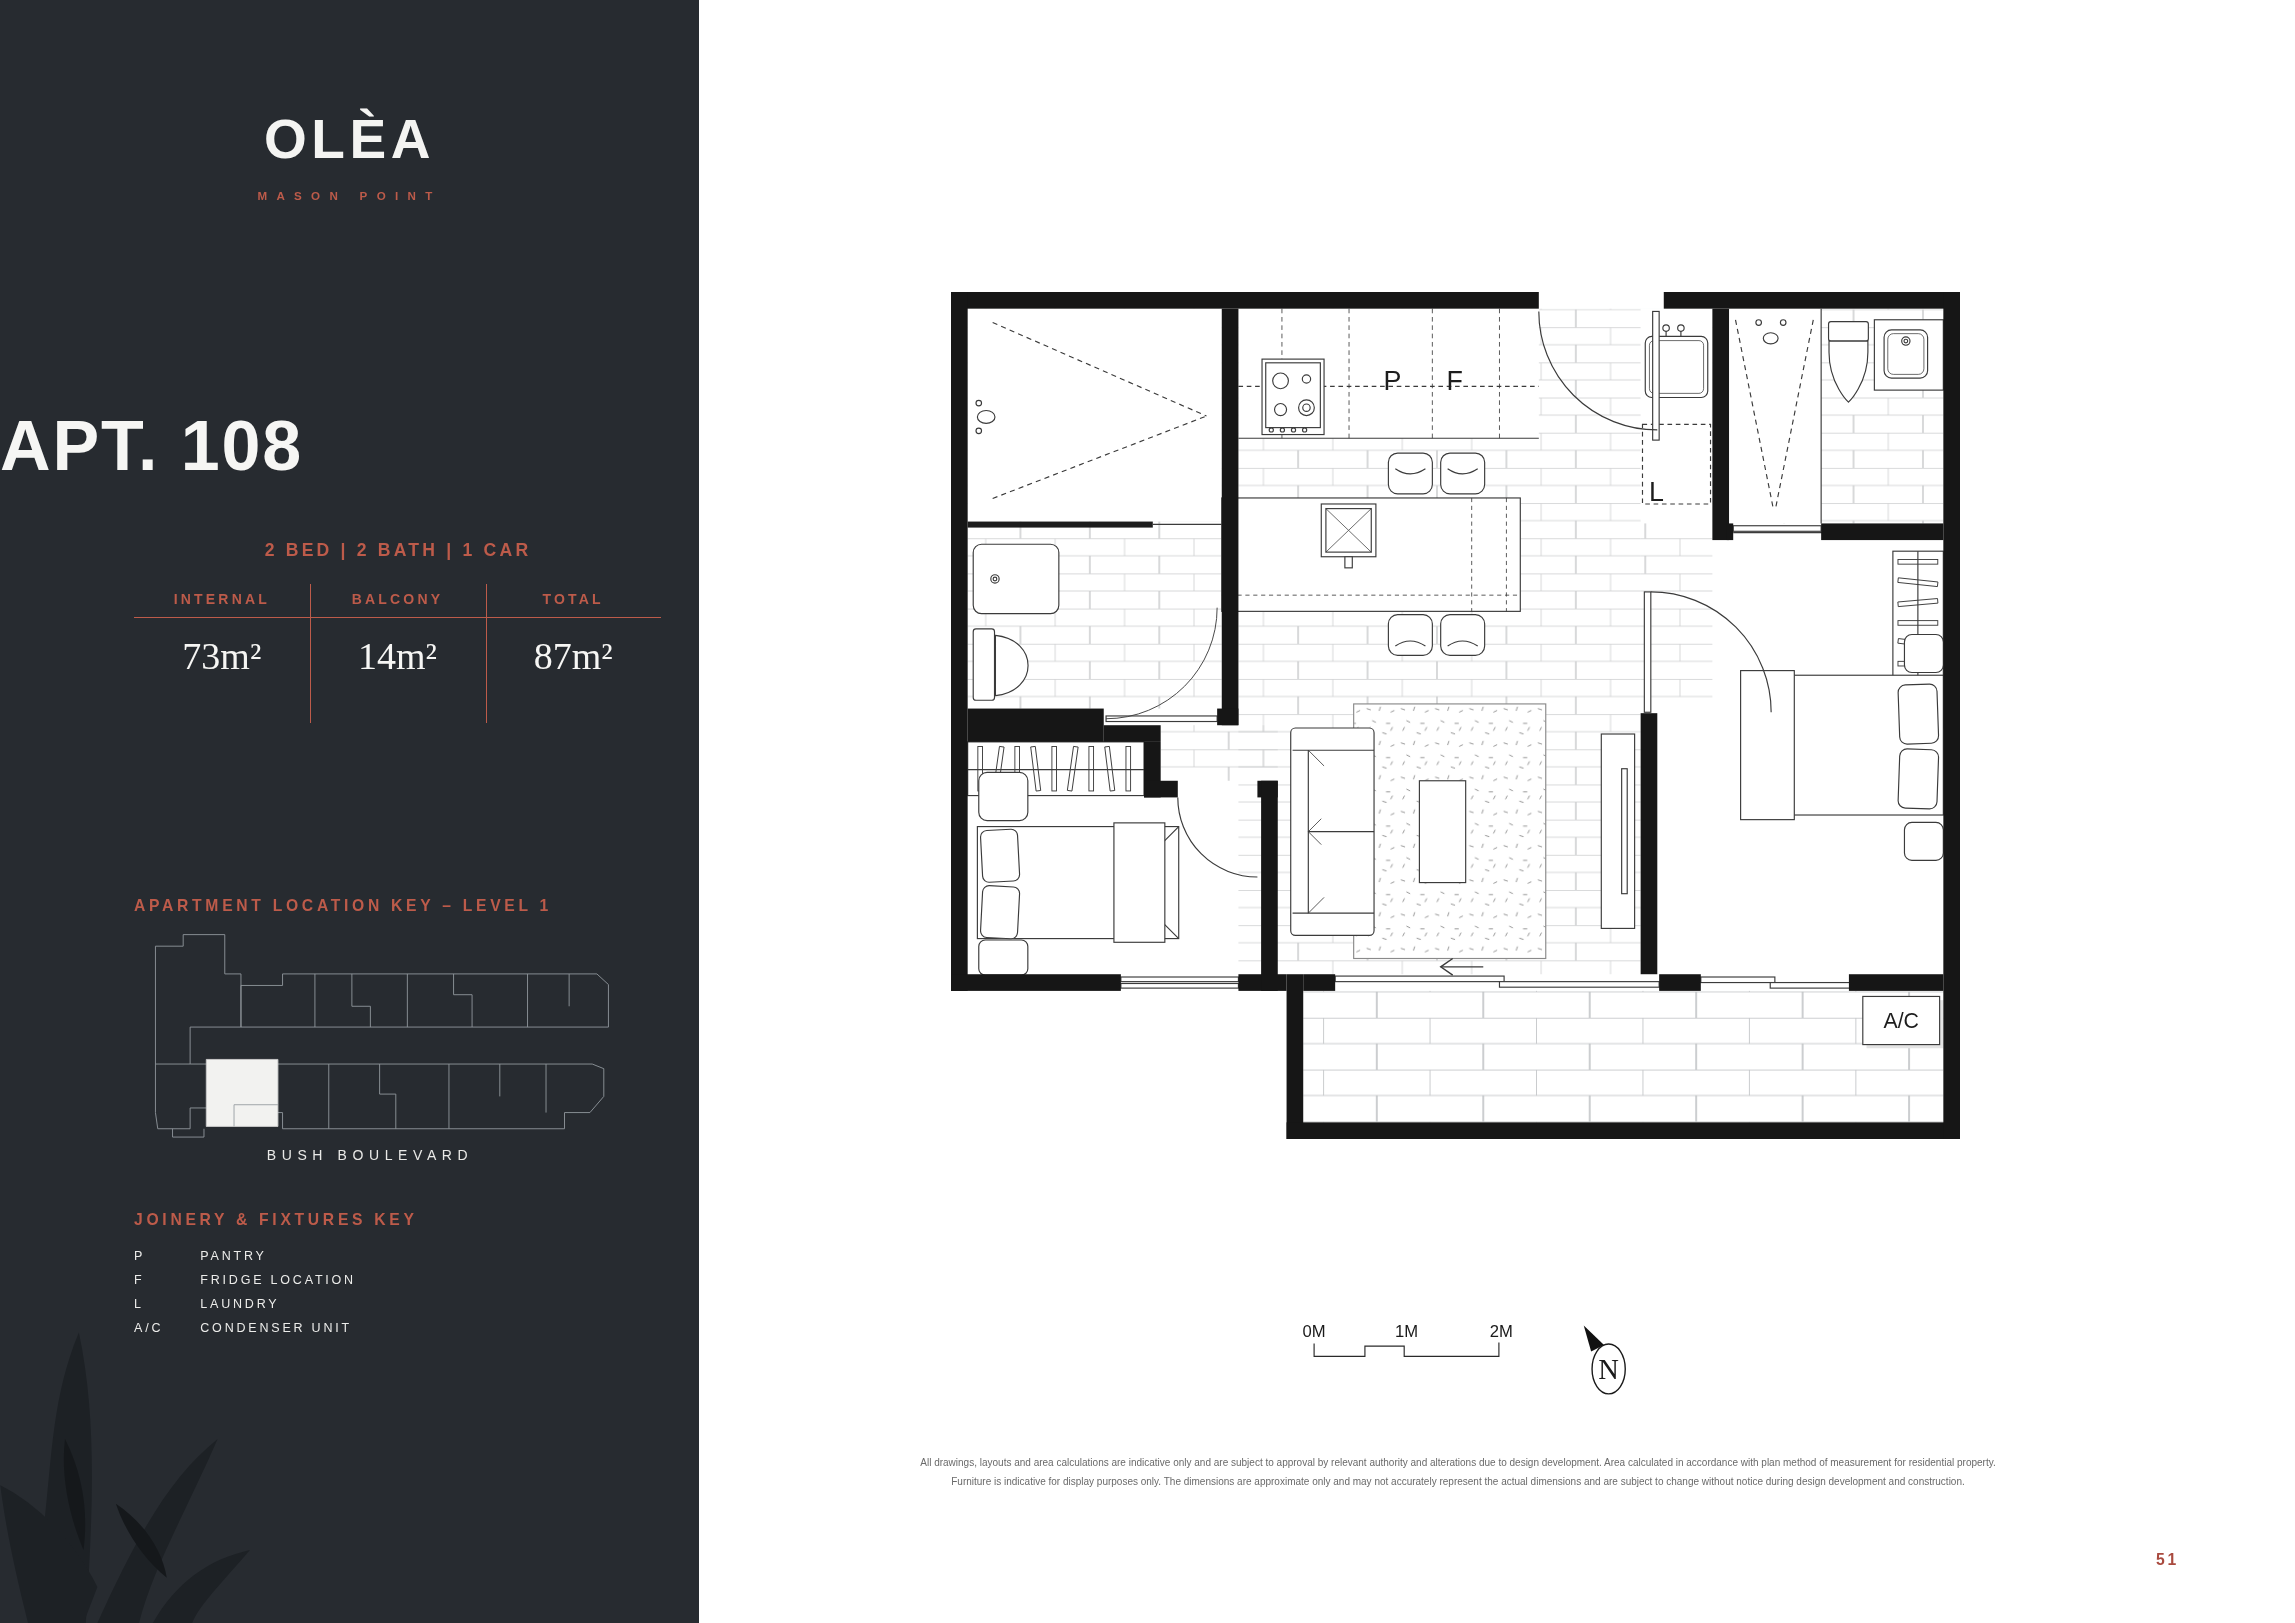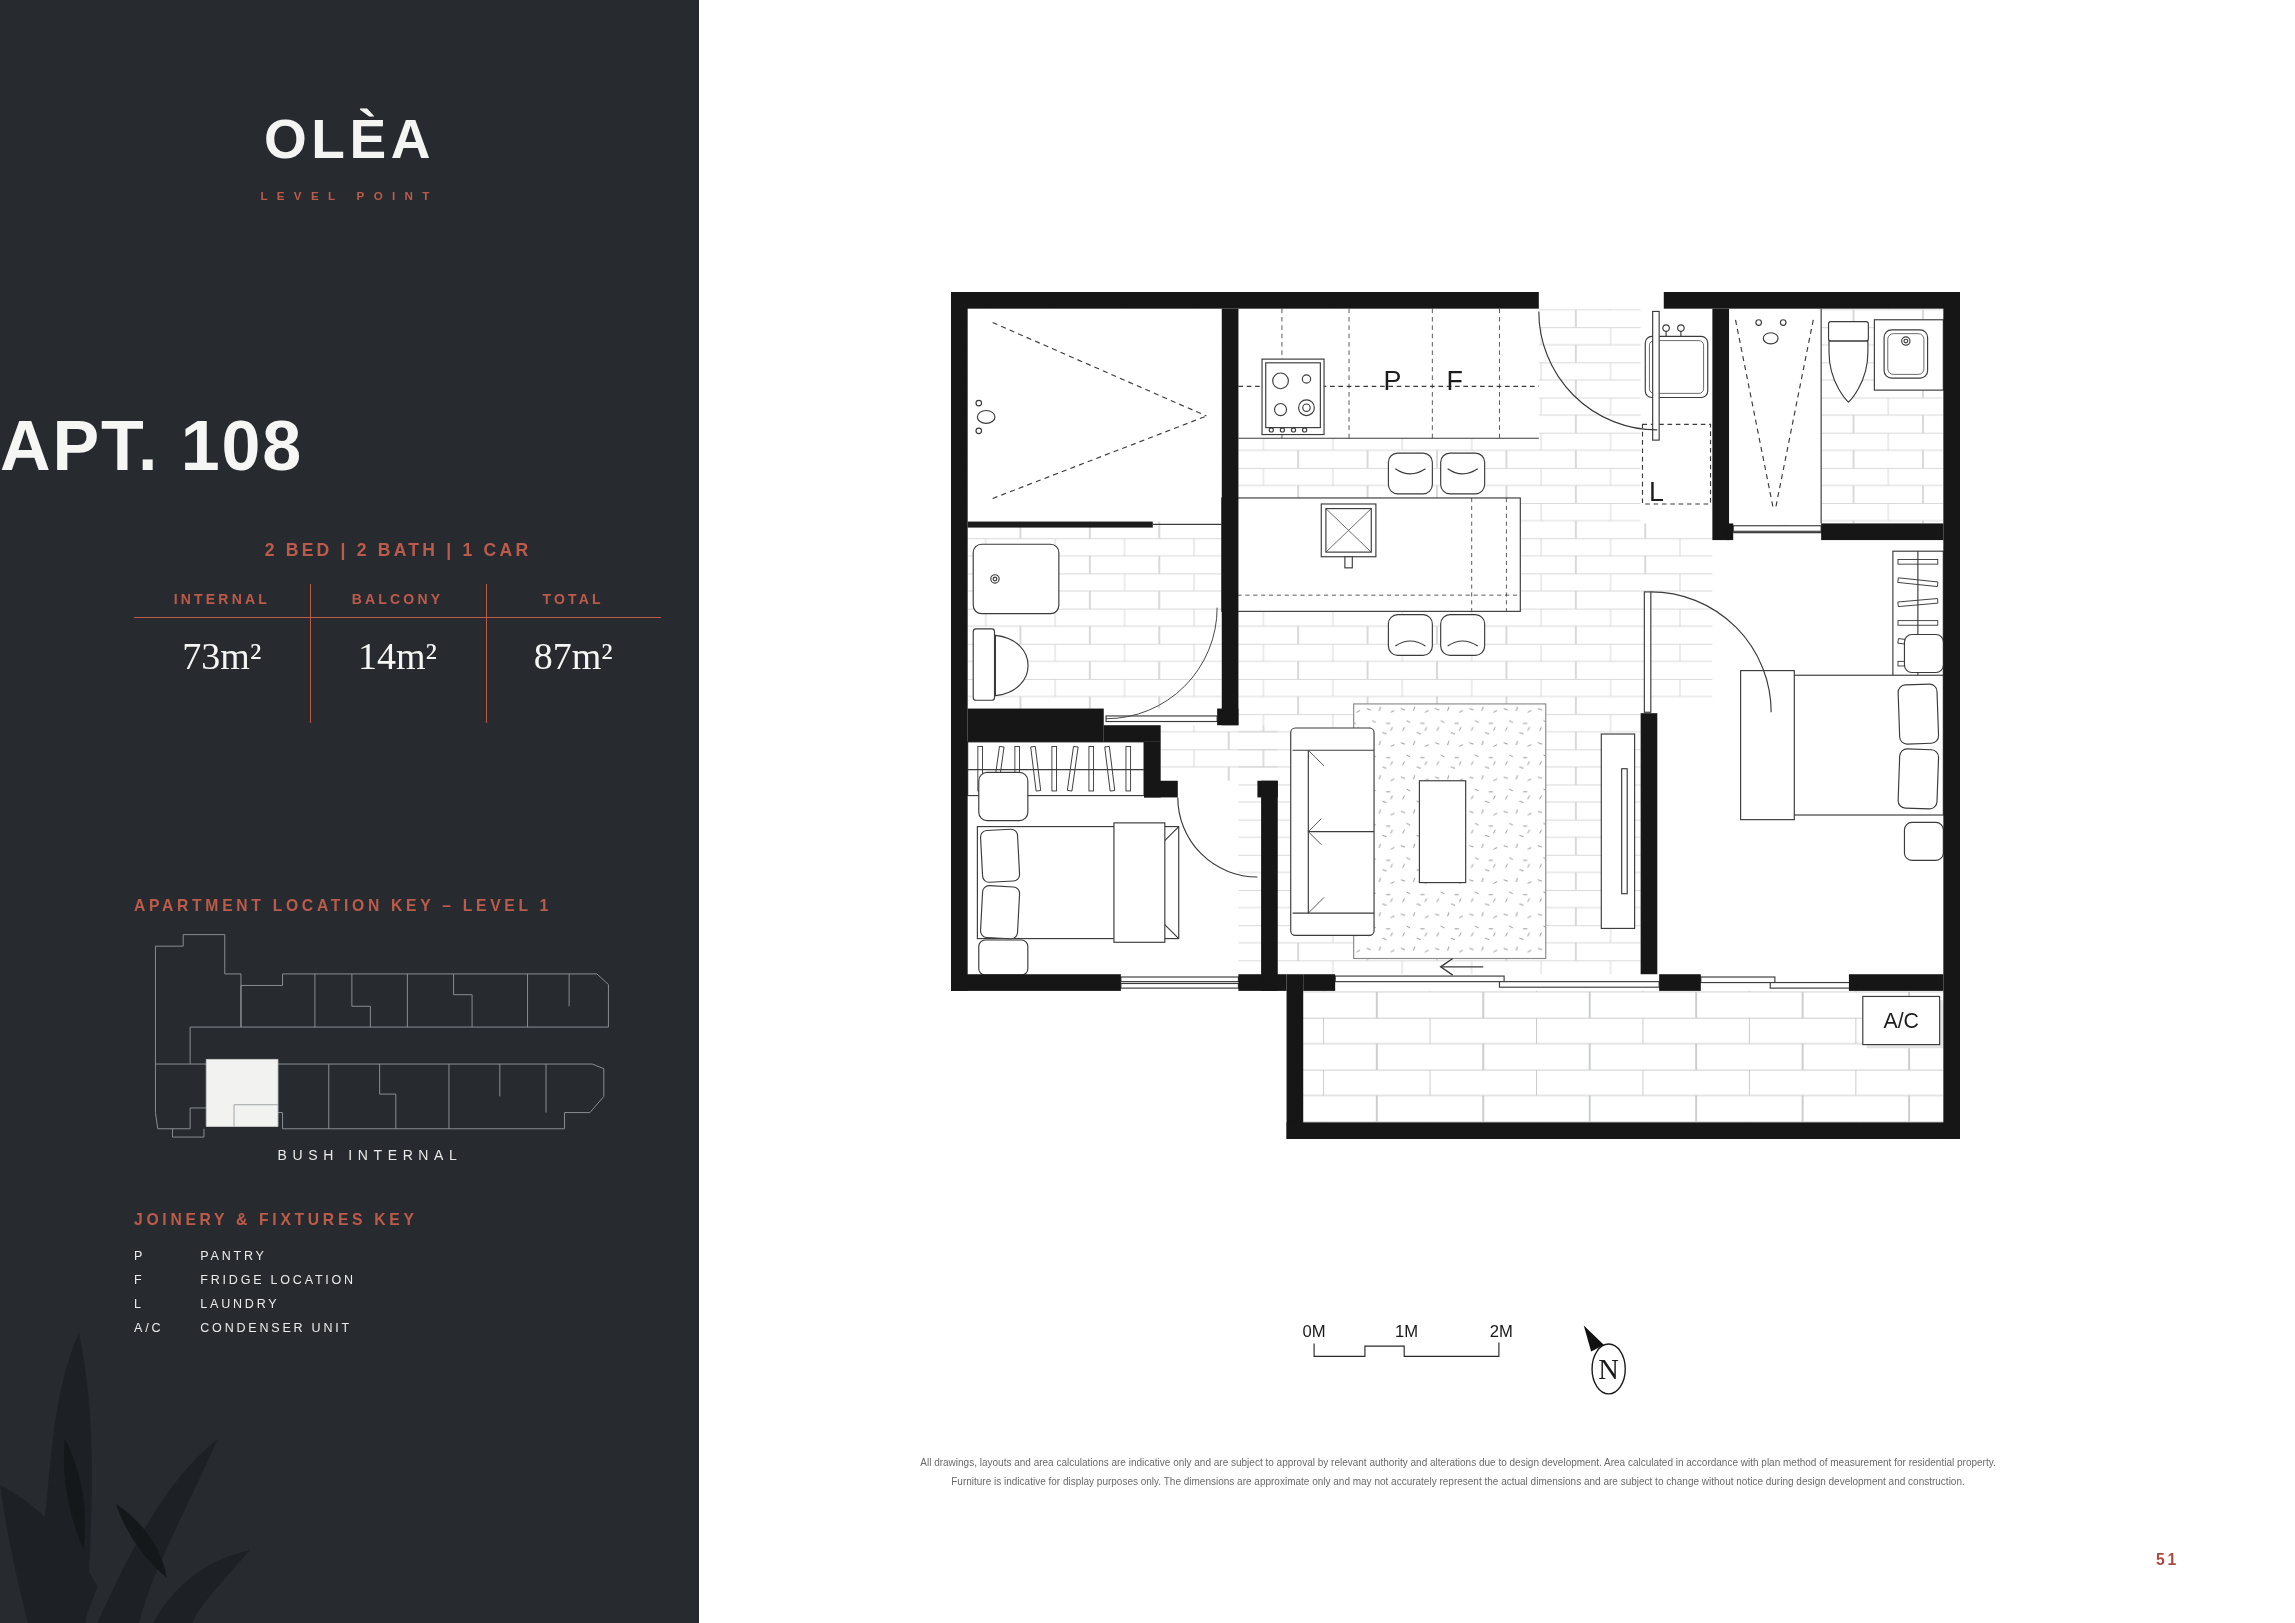--- a/index.html
+++ b/index.html
@@ -39,21 +39,21 @@
         font-weight:bold;letter-spacing:2.8px;}
   svg text{font-family:"Liberation Sans",sans-serif;}
   svg .serif{font-family:"Liberation Serif",serif;}
 </style>
 </head>
 <body>
 
 <div id="sidebar" class="abs">
 
   <div id="logo" class="abs">OLÈA</div>
-  <div id="logo-sub" class="abs coral">LEVEL POINT</div>
+  <div id="logo-sub" class="abs coral">MASON POINT</div>
 
   <div id="apt-title" class="abs">APT. 108</div>
   <div id="bed-line" class="abs coral">2 BED | 2 BATH | 1 CAR</div>
 
   <div id="areas" class="abs" style="position:absolute;">
     <div class="hdr">
       <div>INTERNAL</div>
       <div>BALCONY</div>
       <div>TOTAL</div>
     </div>
@@ -97,21 +97,21 @@
       <line x1="800" y1="290" x2="800" y2="360"></line>
       <line x1="900" y1="290" x2="900" y2="395"></line>
     </g>
 
     <g>
       <polygon points="165,280 320,280 320,425 165,425" fill="#f2f2f0" stroke="#cccccc" stroke-width="2"></polygon>
       <polyline points="225,425 225,378 320,378" fill="none" stroke="#9aa0a4" stroke-width="2"></polyline>
     </g>
   </svg>
 
-  <div id="bush" class="abs">BUSH INTERNAL</div>
+  <div id="bush" class="abs">BUSH BOULEVARD</div>
 
   <div id="join-title" class="abs coral">JOINERY &amp; FIXTURES KEY</div>
   <div class="keyrow" style="top:1249px;">
     <span class="sym">P</span>
     <span>PANTRY</span></div>
   <div class="keyrow" style="top:1273px;">
     <span class="sym">F</span>
     <span>FRIDGE LOCATION</span></div>
   <div class="keyrow" style="top:1297px;">
     <span class="sym">L</span>

